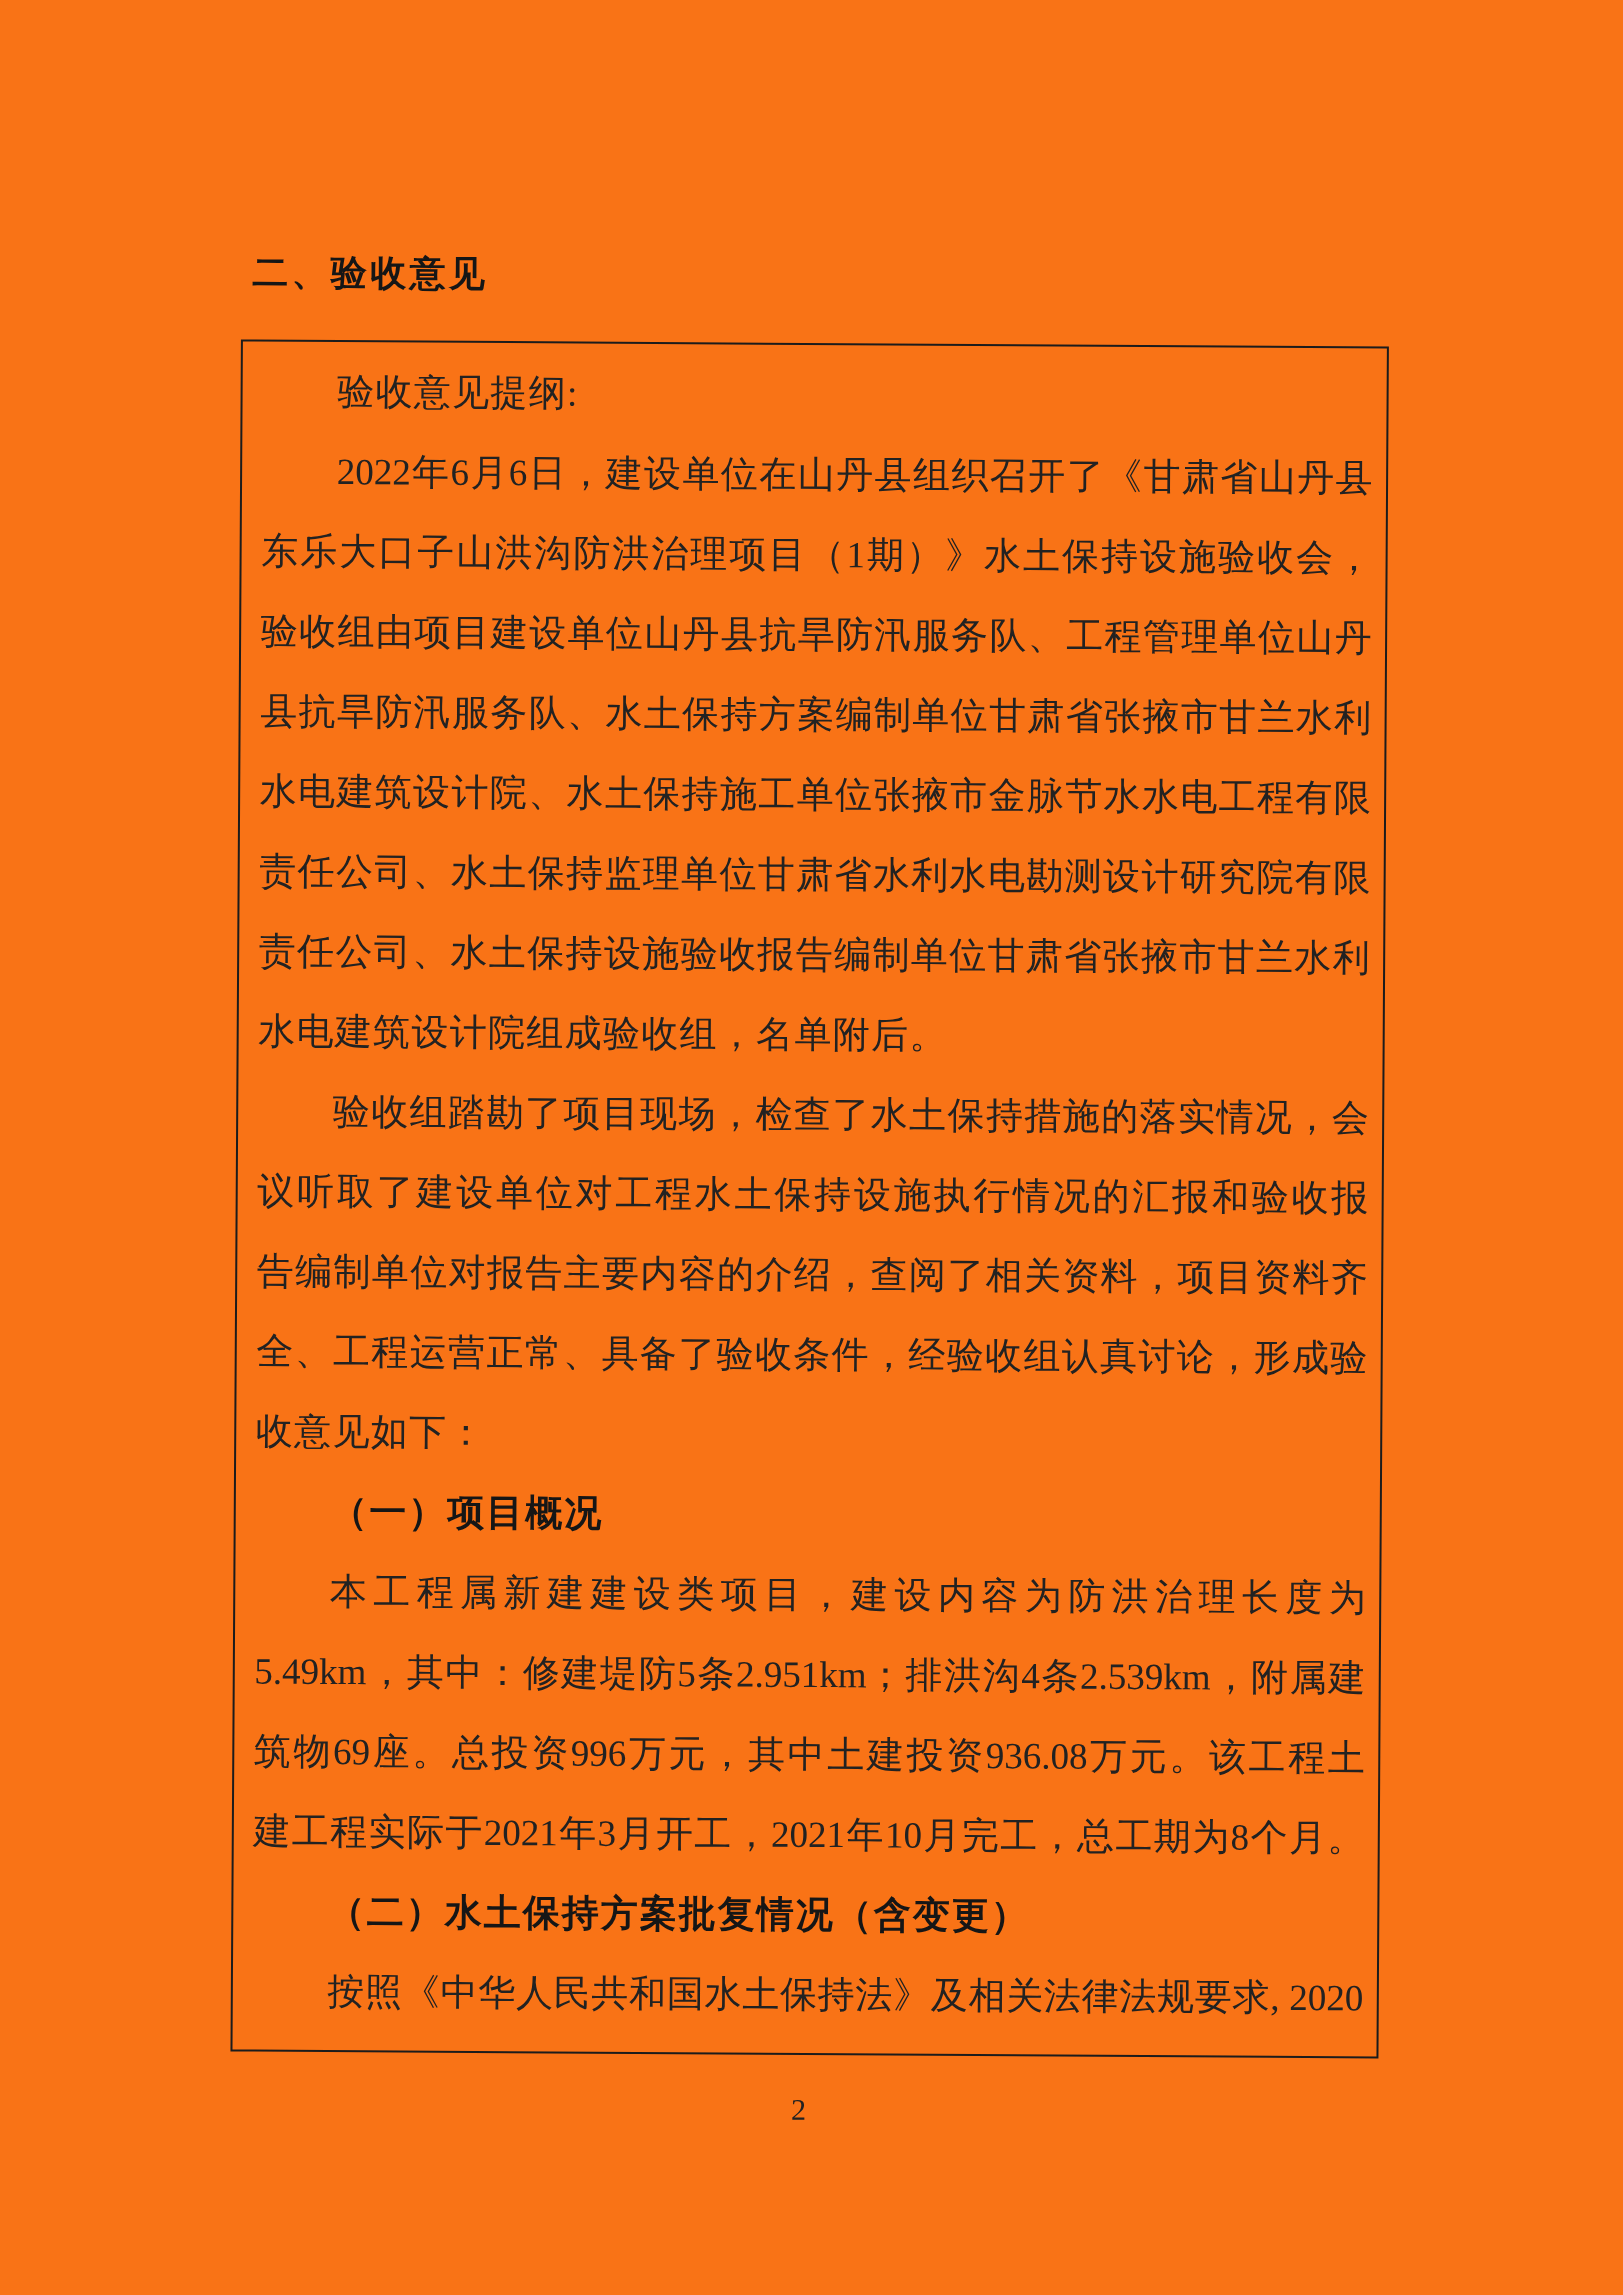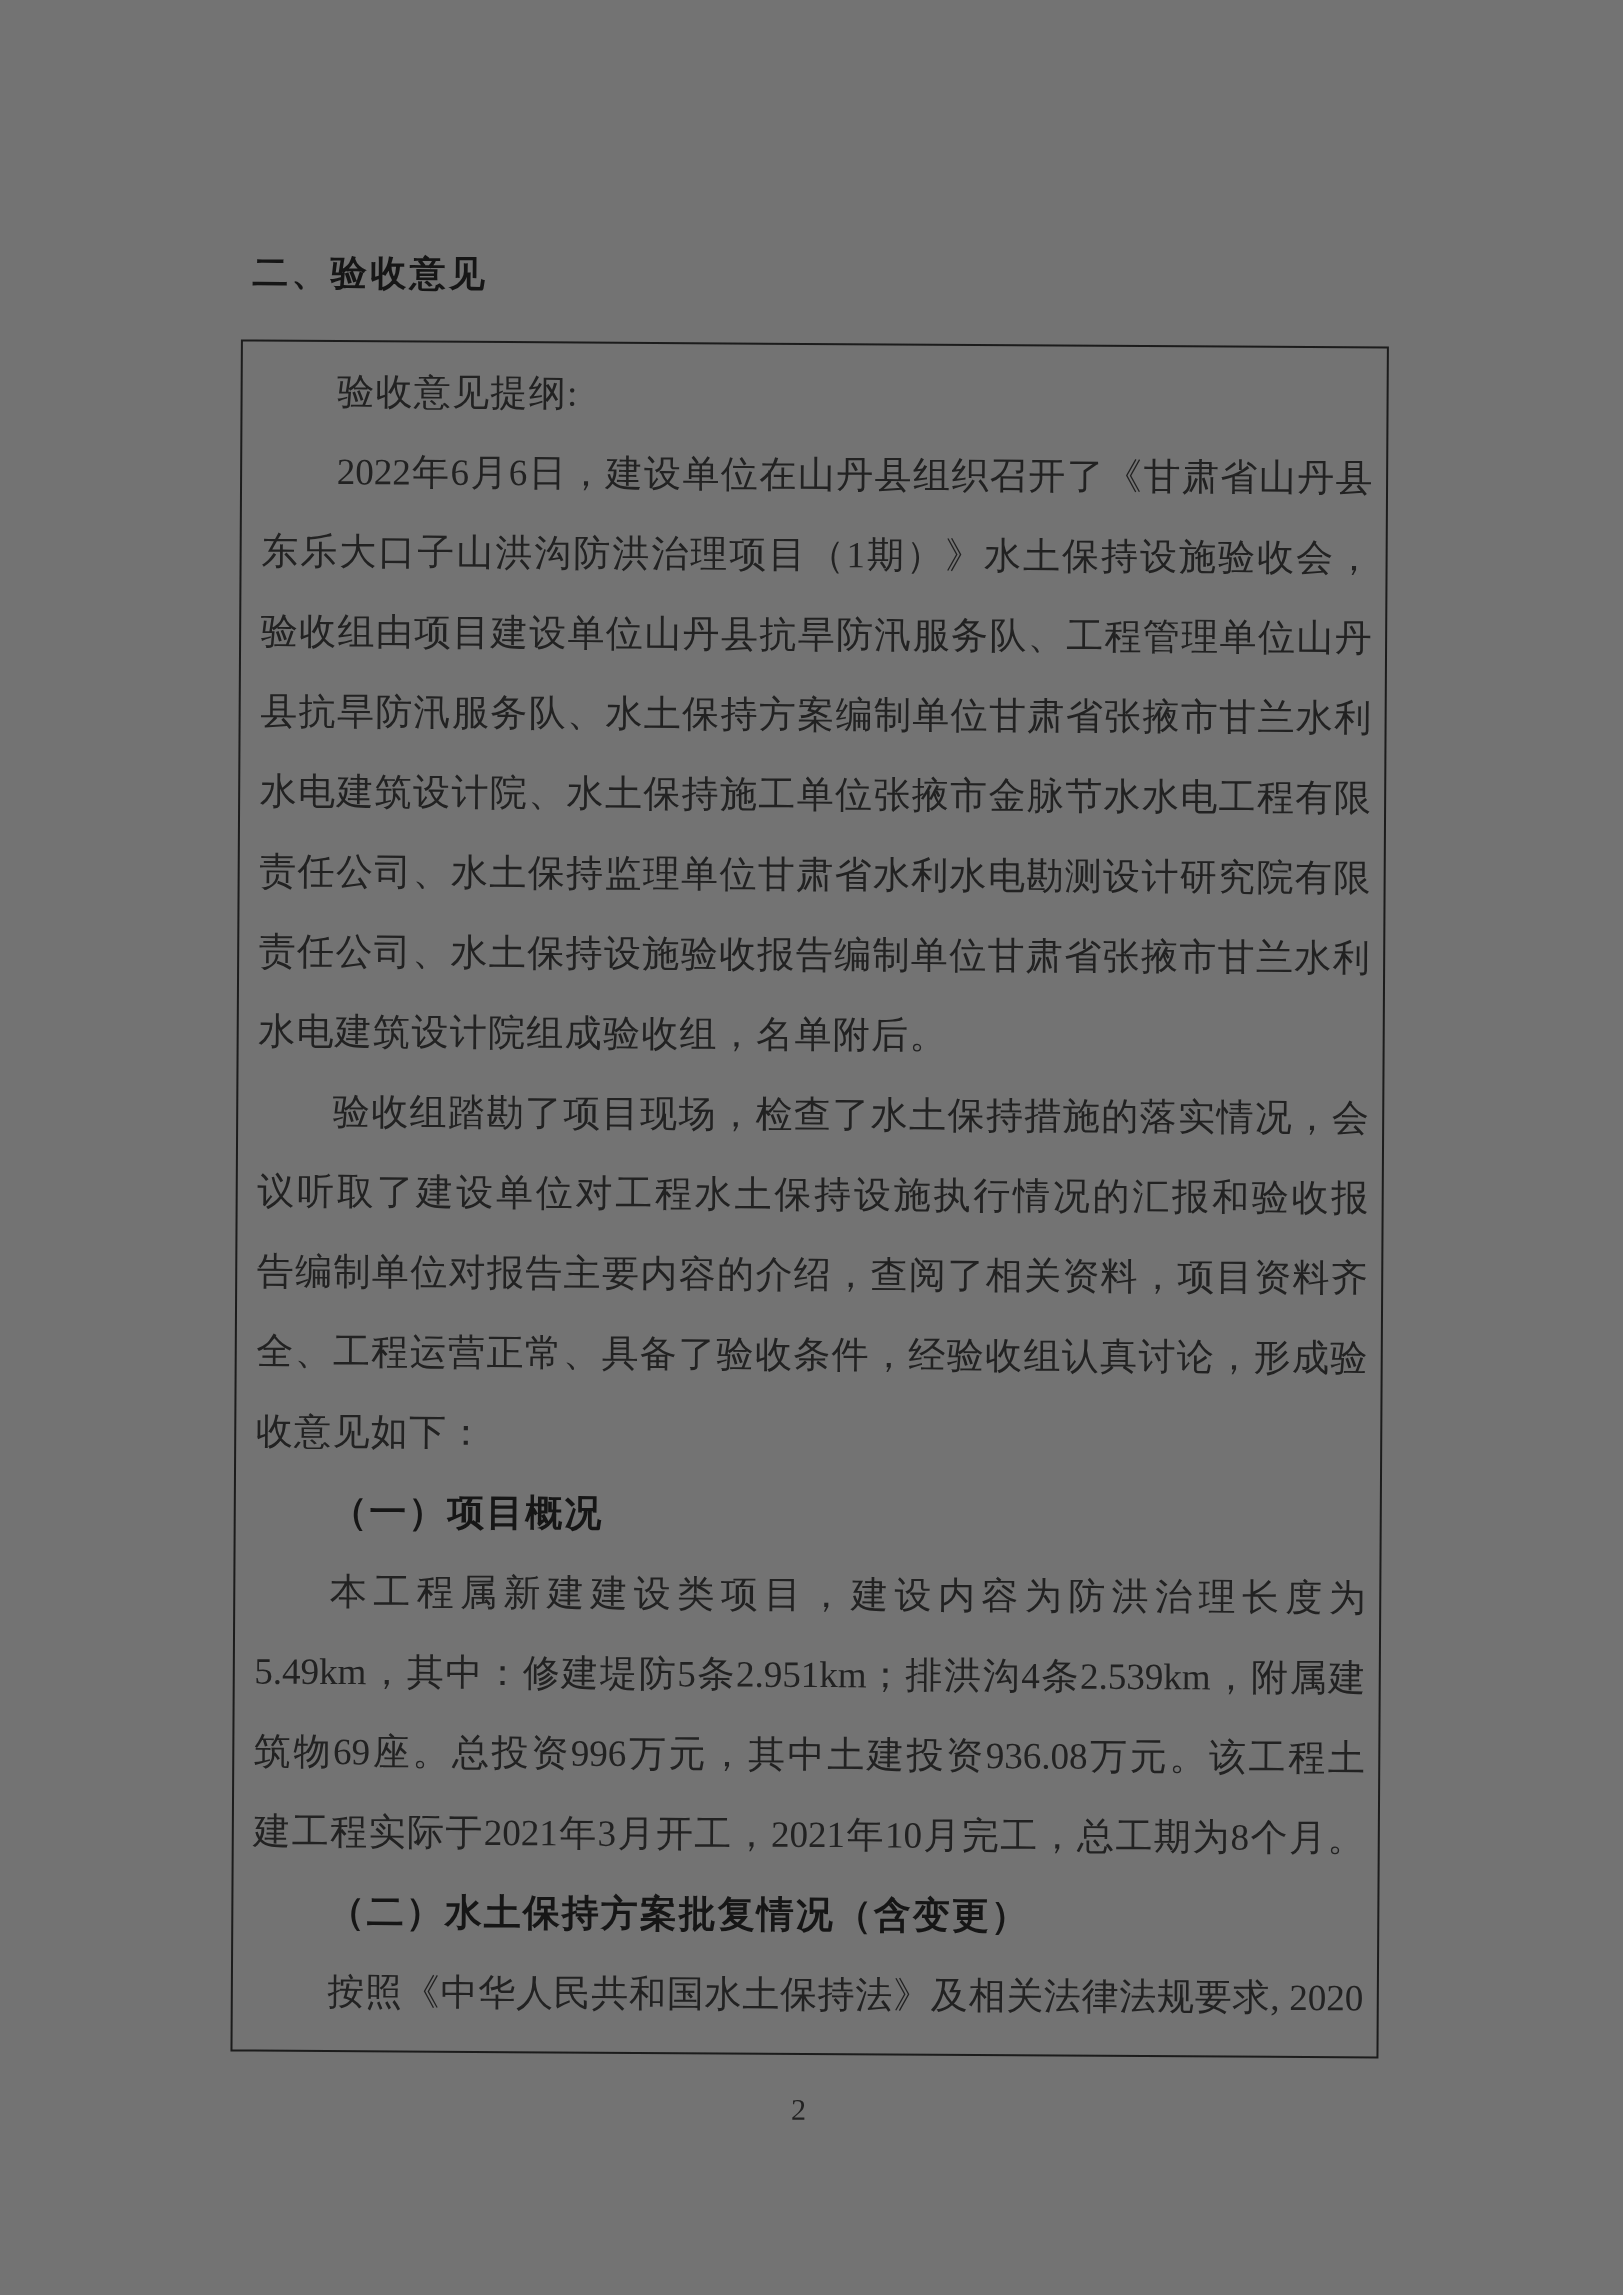--- a/index.html
+++ b/index.html
@@ -6,21 +6,21 @@
   body{
     width:1623px;height:2295px;
     background:#ffffff;
     position:relative;
     overflow:hidden;
     font-family:"Liberation Serif","DejaVu Serif",serif;
     color:#1e1e1e;
   }
   .page{
     position:absolute;inset:0;
-    background:#737373;
+    background:#f97316;
   }
   
   .scan{
     position:absolute;inset:0;
     transform:rotate(0.35deg);
     transform-origin:0 0;
   }
   .section-heading{
     position:absolute;
     left:254px;top:250px;

